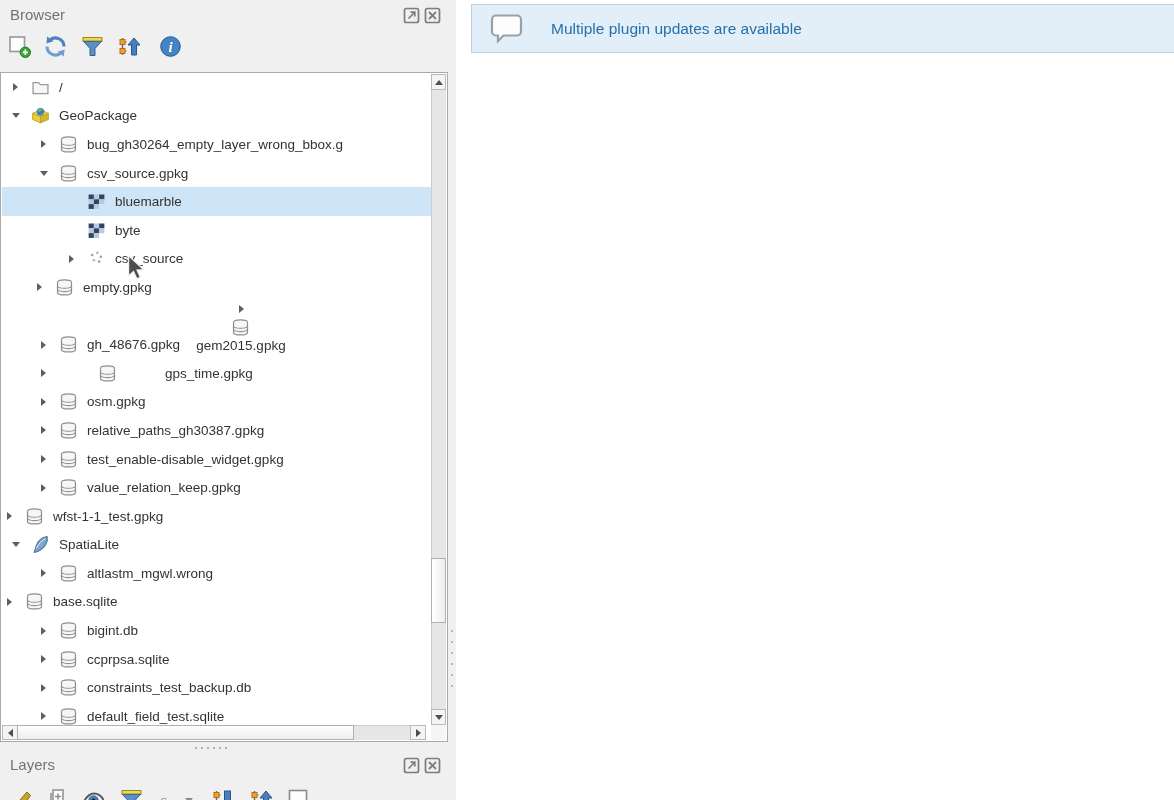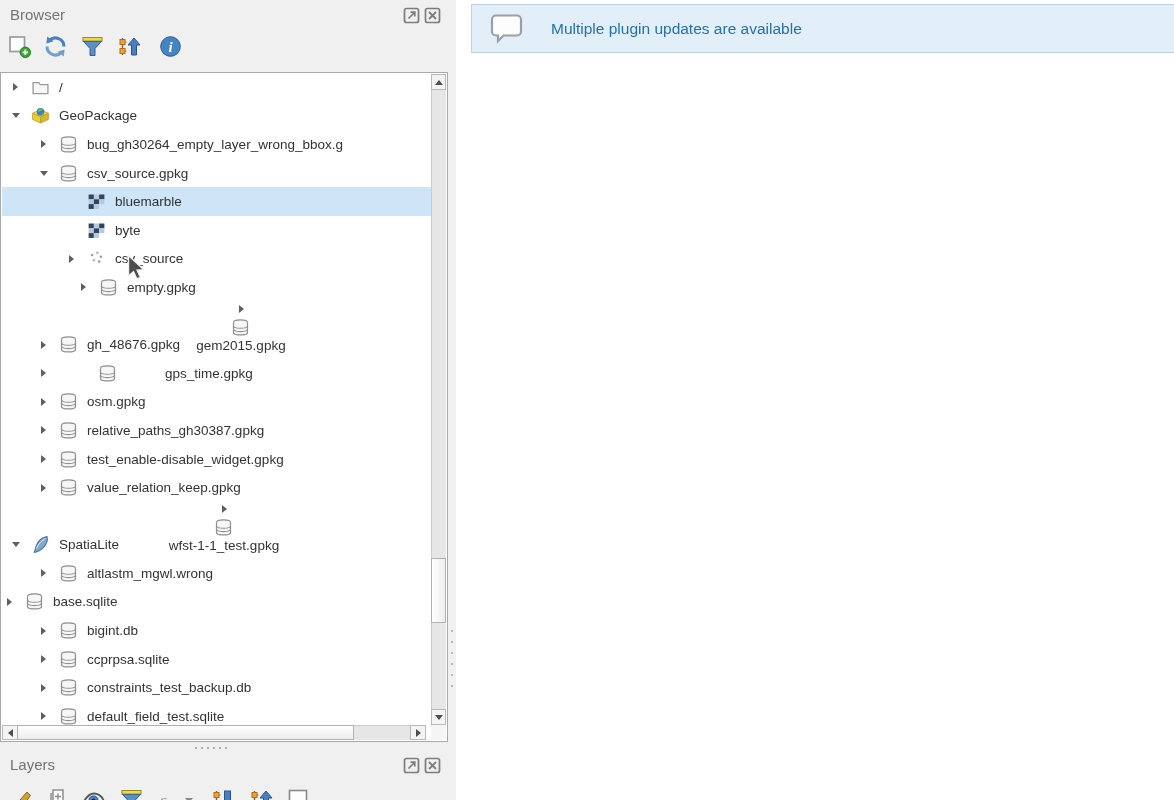--- a/index.html
+++ b/index.html
@@ -221,21 +221,21 @@
             <svg width="21" height="21" viewBox="0 0 24 24">
               <circle cx="7" cy="8" r="1.5" fill="#93a3b3"></circle>
               <circle cx="13" cy="5.5" r="1.5" fill="#aab7c4"></circle>
               <circle cx="17" cy="10" r="1.5" fill="#93a3b3"></circle>
               <circle cx="9" cy="14" r="1.5" fill="#aab7c4"></circle>
               <circle cx="15" cy="15.5" r="1.5" fill="#93a3b3"></circle>
             </svg>
           </span>
           <span class="tw-label">csv_source</span>
         </div>
-        <div class="tree-row" style="padding-left: 30px; margin-left: 44px;">
+        <div class="tree-row" style="padding-left: 30px;">
           <span class="tw-arrow">
             <i class="tri-c"></i>
           </span>
           <span class="tw-icon">
             <svg width="21" height="21" viewBox="0 0 24 24">
               <ellipse cx="12" cy="6.2" rx="8" ry="2.9" fill="#f6f6f6" stroke="#8f8f8f" stroke-width="1.4"></ellipse>
               <path d="M4 6.2v11.4c0 1.6 3.6 2.9 8 2.9s8-1.3 8-2.9V6.2" fill="#f6f6f6" stroke="#8f8f8f" stroke-width="1.4"></path>
               <path d="M4 10c0 1.6 3.6 2.9 8 2.9s8-1.3 8-2.9" fill="none" stroke="#8f8f8f" stroke-width="1.2"></path>
               <path d="M4 13.8c0 1.6 3.6 2.9 8 2.9s8-1.3 8-2.9" fill="none" stroke="#8f8f8f" stroke-width="1.2"></path>
             </svg>
@@ -333,21 +333,21 @@
           <span class="tw-icon">
             <svg width="21" height="21" viewBox="0 0 24 24">
               <ellipse cx="12" cy="6.2" rx="8" ry="2.9" fill="#f6f6f6" stroke="#8f8f8f" stroke-width="1.4"></ellipse>
               <path d="M4 6.2v11.4c0 1.6 3.6 2.9 8 2.9s8-1.3 8-2.9V6.2" fill="#f6f6f6" stroke="#8f8f8f" stroke-width="1.4"></path>
               <path d="M4 10c0 1.6 3.6 2.9 8 2.9s8-1.3 8-2.9" fill="none" stroke="#8f8f8f" stroke-width="1.2"></path>
               <path d="M4 13.8c0 1.6 3.6 2.9 8 2.9s8-1.3 8-2.9" fill="none" stroke="#8f8f8f" stroke-width="1.2"></path>
             </svg>
           </span>
           <span class="tw-label">value_relation_keep.gpkg</span>
         </div>
-        <div class="tree-row" style=" flex-direction: column;">
+        <div class="tree-row" style="">
           <span class="tw-arrow">
             <i class="tri-c"></i>
           </span>
           <span class="tw-icon">
             <svg width="21" height="21" viewBox="0 0 24 24">
               <ellipse cx="12" cy="6.2" rx="8" ry="2.9" fill="#f6f6f6" stroke="#8f8f8f" stroke-width="1.4"></ellipse>
               <path d="M4 6.2v11.4c0 1.6 3.6 2.9 8 2.9s8-1.3 8-2.9V6.2" fill="#f6f6f6" stroke="#8f8f8f" stroke-width="1.4"></path>
               <path d="M4 10c0 1.6 3.6 2.9 8 2.9s8-1.3 8-2.9" fill="none" stroke="#8f8f8f" stroke-width="1.2"></path>
               <path d="M4 13.8c0 1.6 3.6 2.9 8 2.9s8-1.3 8-2.9" fill="none" stroke="#8f8f8f" stroke-width="1.2"></path>
             </svg>

